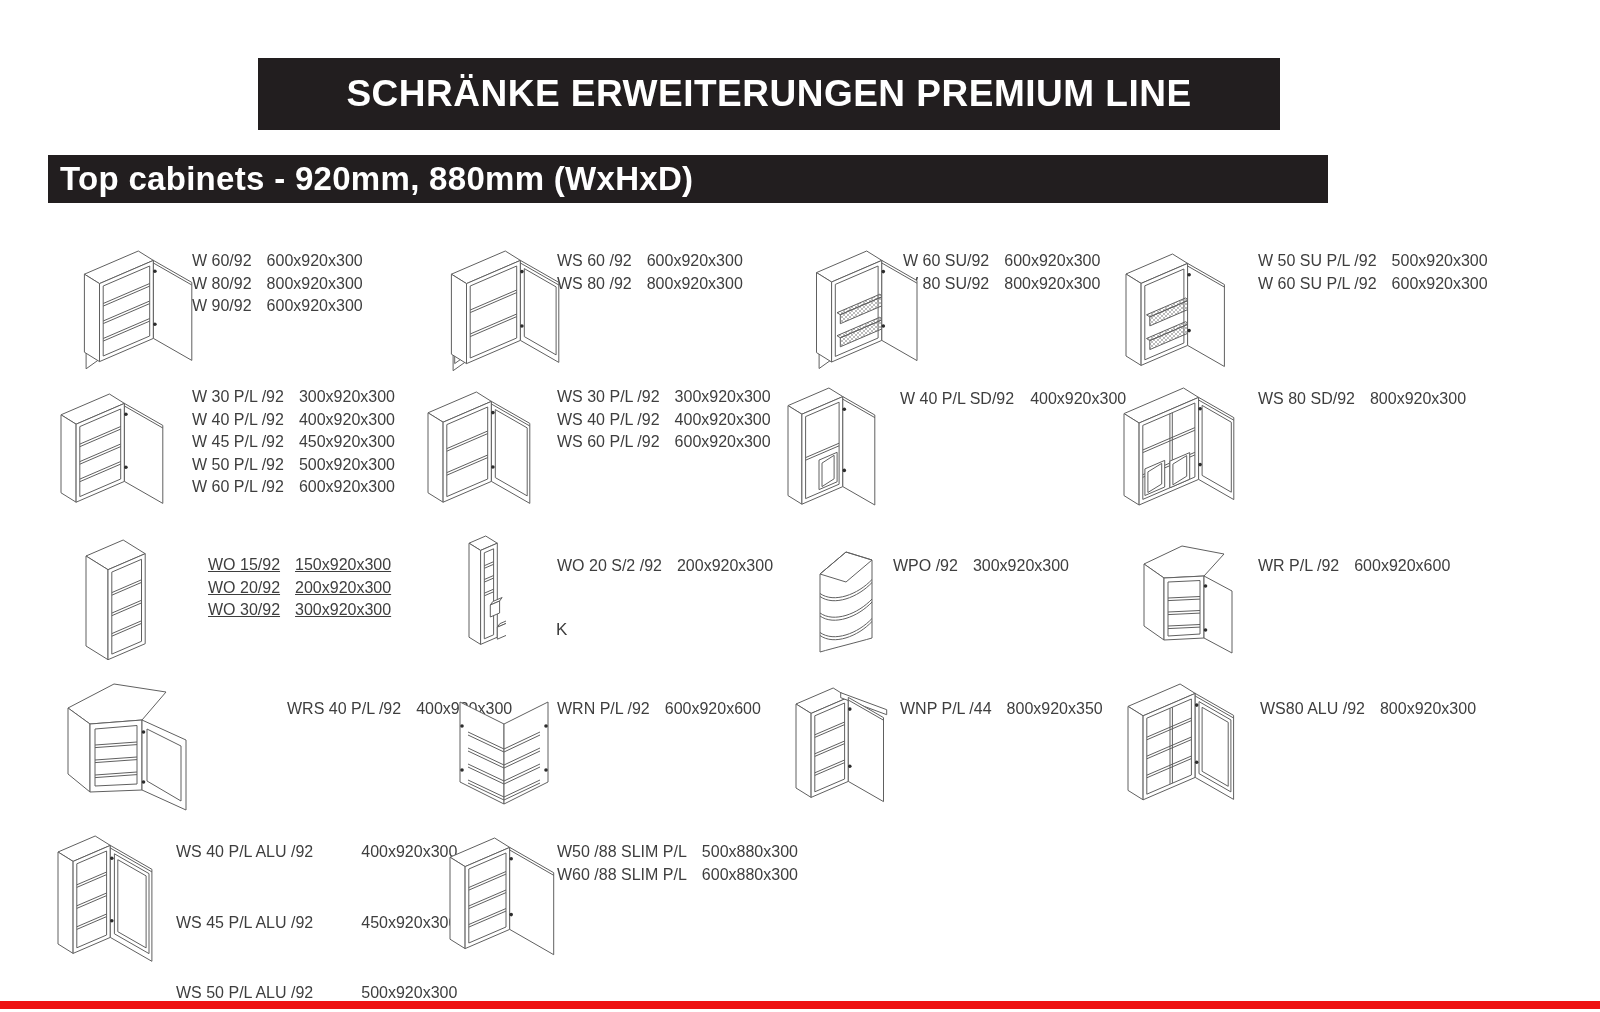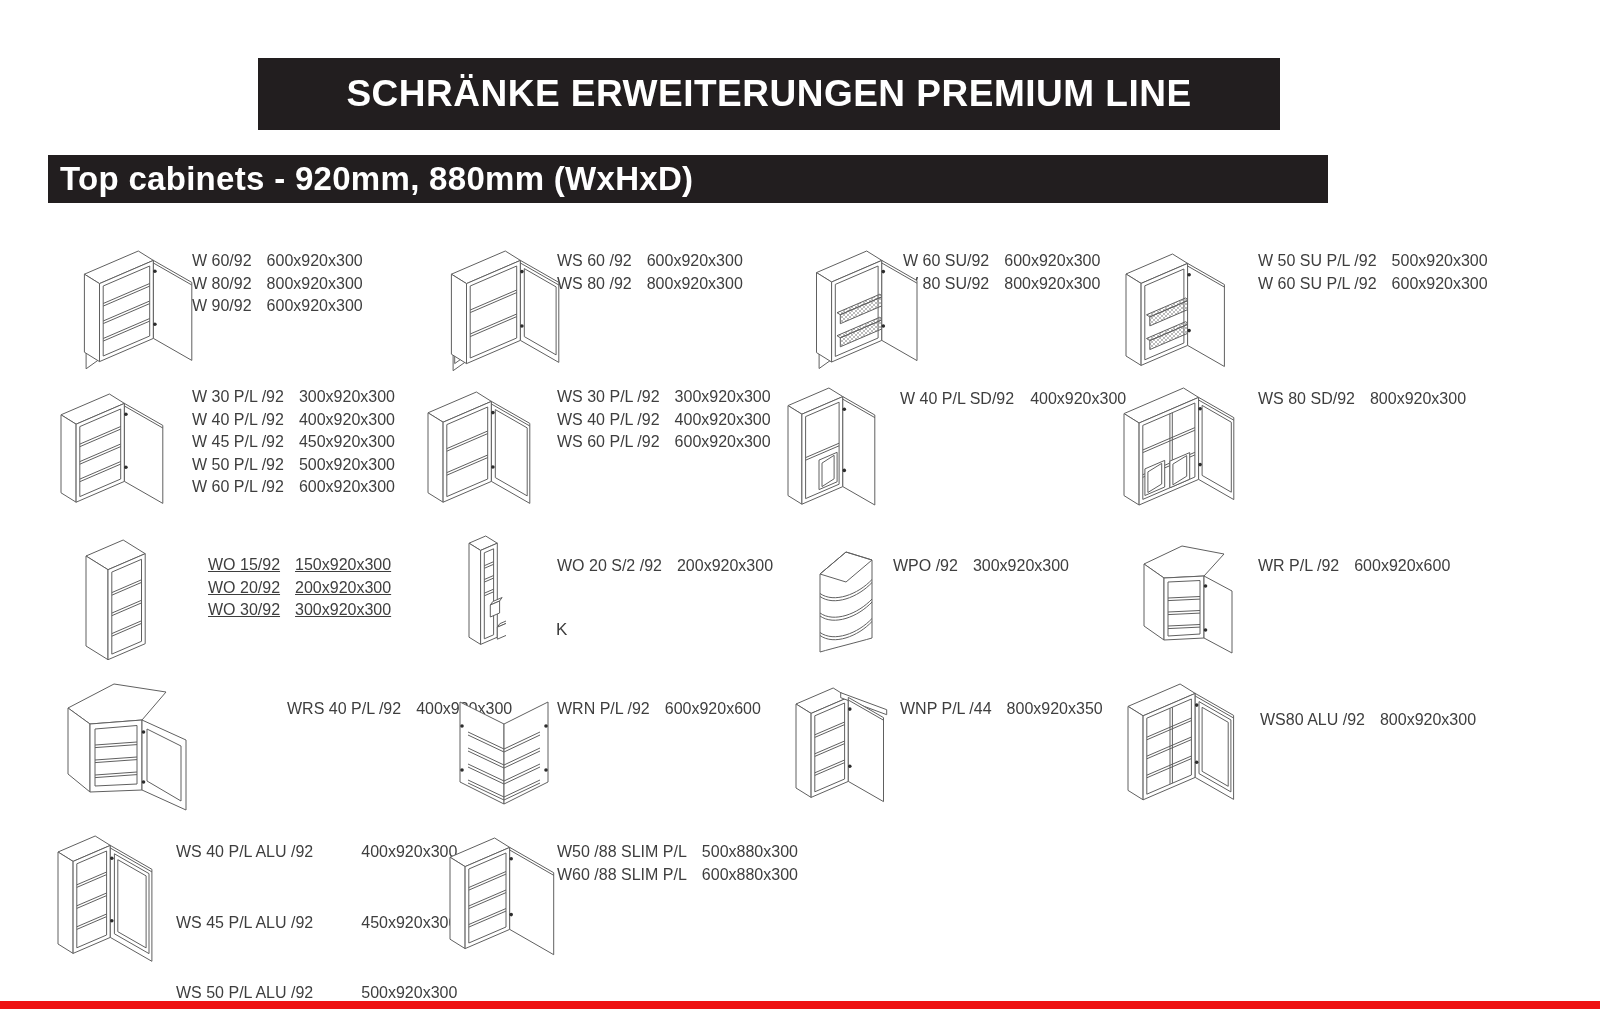--- a/index.html
+++ b/index.html
@@ -395,21 +395,21 @@
           <line x1="24.8" y1="76.4" x2="54.6" y2="63.6" stroke="#606060" stroke-width="1"></line>
           <line x1="24.8" y1="92.8" x2="54.6" y2="80.0" stroke="#606060" stroke-width="1"></line>
           <line x1="24.8" y1="95.4" x2="54.6" y2="82.6" stroke="#606060" stroke-width="1"></line>
           <polygon points="50.7,12.7 96.7,29.7 96.7,34.7 50.7,17.7" fill="#fff" stroke="#606060" stroke-width="1" stroke-linejoin="round"></polygon>
           <line x1="88.7" y1="34.7" x2="88.7" y2="40.7" stroke="#606060" stroke-width="1"></line>
           <polygon points="58.3,17.4 93.5,37.6 93.5,121.6 58.3,101.4" fill="#fff" stroke="#606060" stroke-width="1" stroke-linejoin="round"></polygon>
           <line x1="58.3" y1="20.0" x2="93.5" y2="40.2" stroke="#606060" stroke-width="1"></line>
           <circle cx="59.8" cy="29.1" r="1.8" fill="#2d2d2d"></circle>
           <circle cx="59.8" cy="86.2" r="1.8" fill="#2d2d2d"></circle>
         </svg></span>
-      <div class="grp" style="left: 1260px; top: 698px; margin-top: 11px;">
+      <div class="grp" style="left: 1260px; top: 698px;">
         <span>WS80 ALU /92</span>
         <span>800x920x300</span>
       </div>
       <span class="drawing" style="left: 1122px; top: 676px;"><svg width="120" height="132" viewBox="0 0 120 132" xmlns="http://www.w3.org/2000/svg">
           <defs>
             <pattern id="hp15" width="4" height="4" patternUnits="userSpaceOnUse">
               <path d="M0 4 L4 0 M0 0 L4 4" stroke="#8f8f8f" stroke-width="0.6"></path>
             </pattern>
           </defs>
           <polygon points="21.1,39.8 73.2,17.4 58.1,8.0 6.0,30.4" fill="#fff" stroke="#606060" stroke-width="1" stroke-linejoin="round"></polygon>

